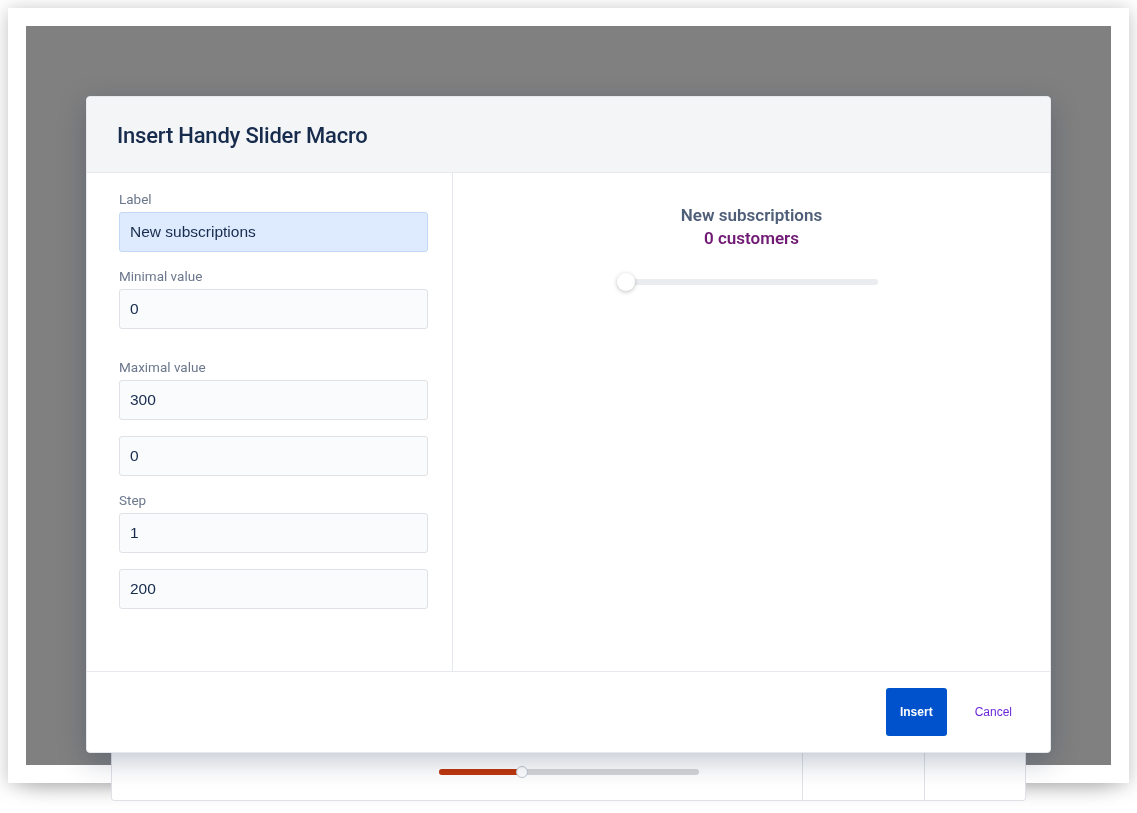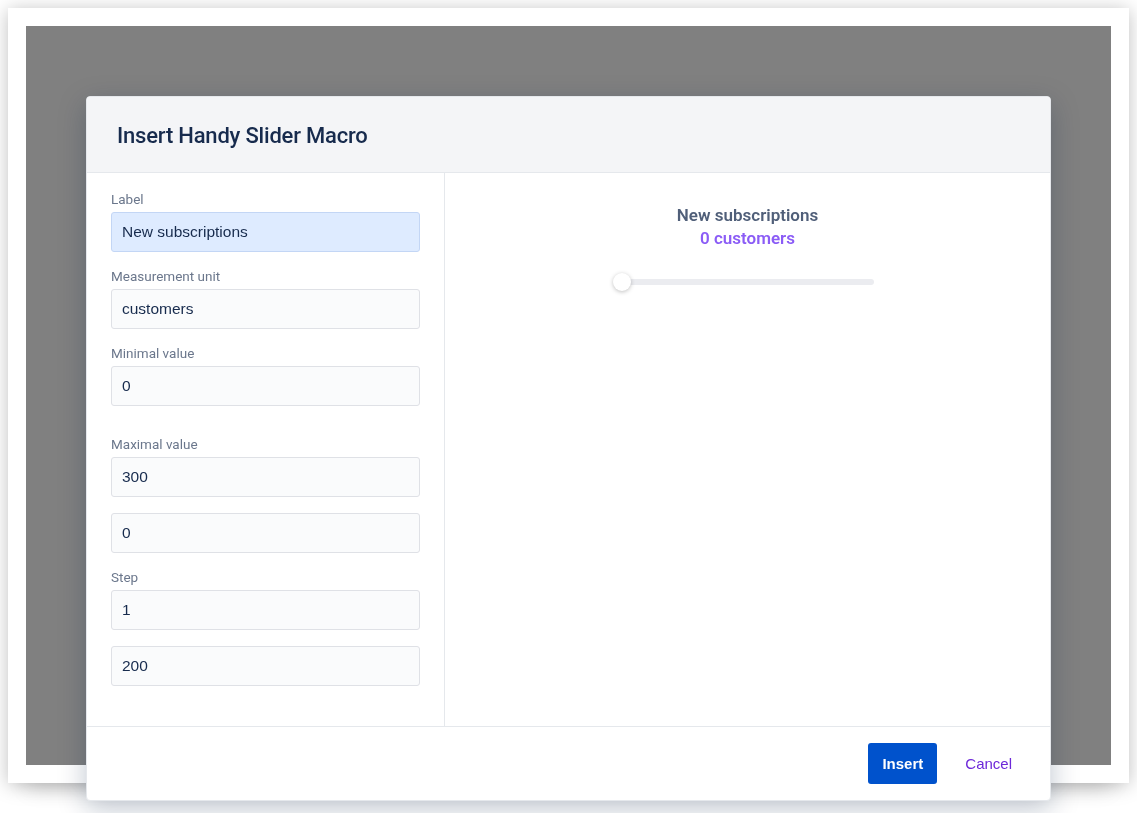--- a/index.html
+++ b/index.html
@@ -119,34 +119,35 @@
       letter-spacing: -0.2px;
     }
     .modal-body {
       display: flex;
       min-height: 498px;
     }
     .form-panel {
       width: 358px;
       border-right: 1px solid #e5e8ec;
       padding: 18px 24px 24px 24px;
+      margin-left: 8px;
     }
     .preview-panel {
       flex: 1;
       padding: 24px 24px 24px 24px;
       text-align: center;
     }
     .preview-title {
       color: #505f79;
       font-size: 17px;
       font-weight: 600;
       margin-top: 8px;
     }
     .preview-sub {
-      color: #8b5cf6;
+      color: #701a75;
       font-size: 17px;
       font-weight: 600;
       margin-top: 3px;
     }
     .preview-slider-wrap {
       margin: 28px auto 0 auto;
       width: 252px;
       height: 12px;
       position: relative;
     }
@@ -207,24 +208,24 @@
 
     .modal-footer {
       border-top: 1px solid #e5e8ec;
       padding: 16px 24px;
       display: flex;
       justify-content: flex-end;
       align-items: center;
       gap: 14px;
     }
     .btn {
-      height: 41px;
+      height: 48px;
       padding: 0 14px;
       border-radius: 3px;
-      font-size: 15px;
+      font-size: 12px;
       cursor: pointer;
       border: none;
       background: transparent;
     }
     .btn-primary {
       background: #0052cc;
       color: #fff;
       font-weight: 600;
     }
     .btn-link {
@@ -254,24 +255,20 @@
       </div>
 
       <div class="modal-body">
         <div class="form-panel">
 
           <div class="field">
             <label class="field-label">Label</label>
             <input class="text-input highlight" type="text" value="New subscriptions" style="">
           </div>
 
-          <div class="field">
-            <label class="field-label">Measurement unit</label>
-            <input class="text-input" type="text" value="customers" style="">
-          </div>
 
           <div class="row">
             <div class="field">
               <label class="field-label">Minimal value</label>
               <input class="text-input" type="text" value="0" style="">
             </div>
             <div class="field">
               <label class="field-label">Maximal value</label>
               <input class="text-input" type="text" value="300" style="">
             </div>

